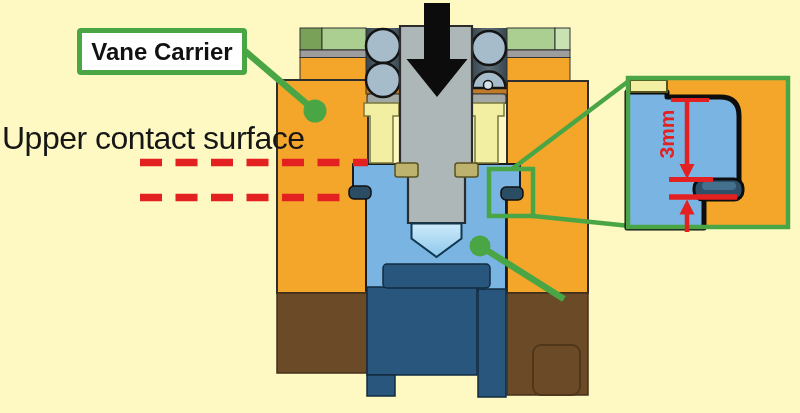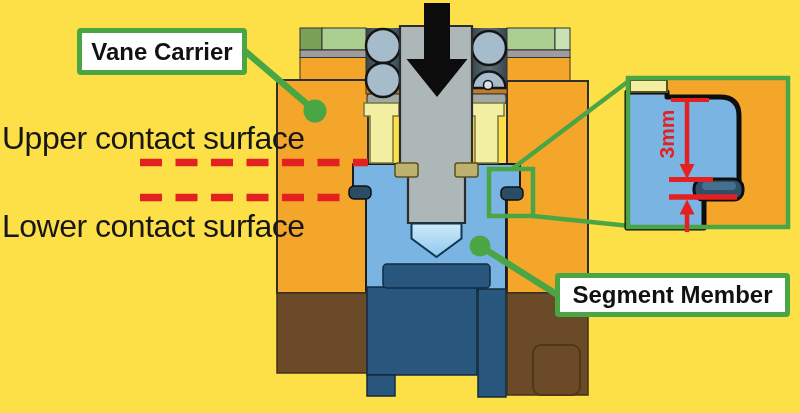--- a/index.html
+++ b/index.html
@@ -1,17 +1,17 @@
 <!DOCTYPE html>
 <html><head>
 <meta charset="utf-8">
 <style>
   html,body{margin:0;padding:0;background:#ffffff;}
   .stage{
-    position:relative;width:800px;height:413px;background:#fde047;overflow:hidden;
+    position:relative;width:800px;height:413px;background:#fef9c3;overflow:hidden;
     font-family:"Liberation Sans", sans-serif;
   }
   .stage svg{position:absolute;left:0;top:0;}
   .callout{
     position:absolute;box-sizing:border-box;background:#ffffff;
     border:5px solid #4aa645;border-radius:4px;
     display:flex;align-items:center;justify-content:center;
     font-weight:bold;font-size:24px;color:#111;white-space:nowrap;
     z-index:3;
   }
@@ -156,20 +156,16 @@
       <g>
         <polygon points="687,199.5 679.5,214.5 694.5,214.5" fill="#e32120"></polygon>
         <line x1="687" y1="212" x2="687" y2="232" stroke="#e32120" stroke-width="4.5"></line>
       </g>
     </g>
   </svg>
 
   <div class="callout callout-vane">
     <span>Vane Carrier</span>
   </div>
-  <div class="callout callout-segment">
-    <span>Segment Member</span>
-  </div>
   <div class="surface-label surface-upper">Upper contact surface</div>
-  <div class="surface-label surface-lower">Lower contact surface</div>
   <div class="dim-label">3mm</div>
 
 </div>
 
 </body></html>

